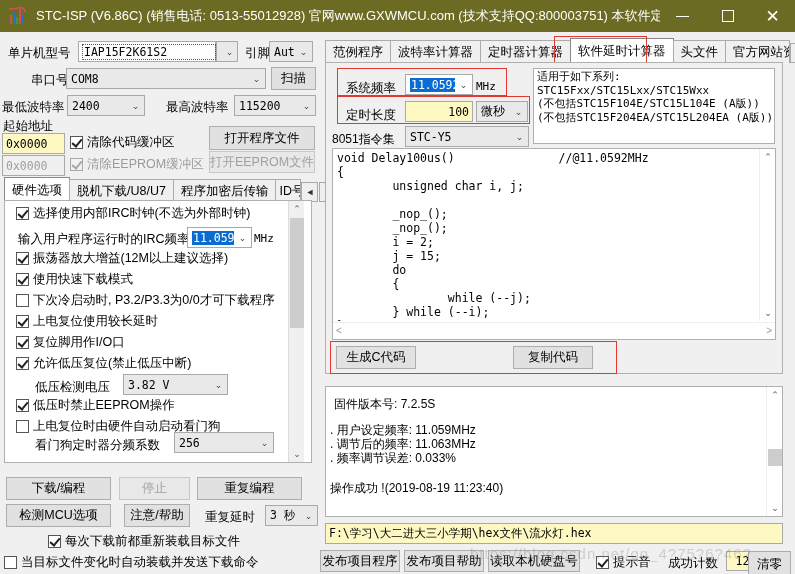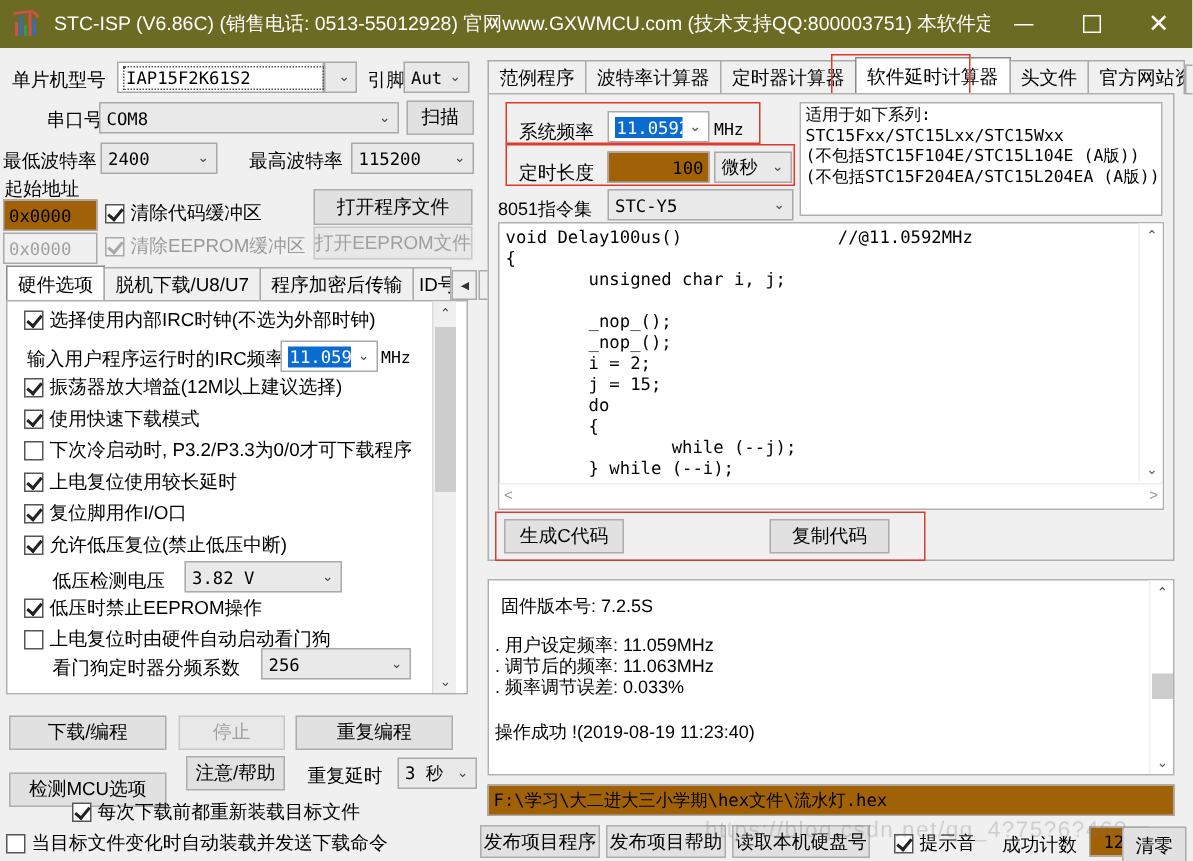--- a/index.html
+++ b/index.html
@@ -79,21 +79,21 @@
                 font-family: "DejaVu Sans Mono","Liberation Mono",monospace; font-size: 11.5px;}
   .combo .arrow {
     flex: 0 0 auto; width: 17px; text-align: center;
     font-size: 9px; color: #444;
   }
   .combo.white { background: #ffffff; }
   .combo.dotted .val { outline: 1px dotted #555; outline-offset: 0px; padding: 0 1px; }
 
   .txtbox {
     position: absolute;
-    background: #a16207;
+    background: #fef9c3;
     border: 1px solid #a9a9a9;
     height: 21px;
     display: flex; align-items: center;
     padding: 0 3px;
     font-family: "DejaVu Sans Mono","Liberation Mono",monospace;
     font-size: 11.5px;
   }
   .txtbox.disabled { background: #f0f0f0; color: #a0a0a0; }
   .txtbox.right { justify-content: flex-end; }
 
@@ -273,21 +273,21 @@
 
   <div class="txtbox disabled" style="left:2px;top:155px;width:63px;">
     <span>0x0000</span>
   </div>
   <div class="chk dim" style="left:70px;top:156px;">
     <span class="box checked"></span>
     <span class="t">清除EEPROM缓冲区</span>
   </div>
   <div class="btn disabled" style="left:209px;top:151px;width:106px;height:22px;">打开EEPROM文件</div>
 
-  <div class="tabstrip" style="left:4px;top:177px;align-items:center;">
+  <div class="tabstrip" style="left:4px;top:177px;">
     <div class="tab active">硬件选项</div>
     <div class="tab">脱机下载/U8/U7</div>
     <div class="tab">程序加密后传输</div>
     <div class="tab" style="width:26px;padding:0 3px;overflow:hidden;">ID号</div>
     <div class="spin">◄</div>
     <div class="spin">►</div>
   </div>
 
   <div class="panel" style="left:4px;top:200px;width:308px;height:263px;"></div>
 
@@ -352,21 +352,21 @@
   <div class="vscroll" style="left:288px;top:201px;height:261px;">
     <div class="up">⌃</div>
     <div class="thumb" style="top:17px;height:110px;"></div>
     <div class="dn">⌄</div>
   </div>
 
   <div class="btn" style="left:6px;top:477px;width:105px;height:23px;">下载/编程</div>
   <div class="btn disabled" style="left:119px;top:477px;width:71px;height:23px;">停止</div>
   <div class="btn" style="left:197px;top:477px;width:105px;height:23px;">重复编程</div>
 
-  <div class="btn" style="left:6px;top:515px;width:105px;height:23px;">检测MCU选项</div>
+  <div class="btn" style="left:6px;top:504px;width:105px;height:23px;">检测MCU选项</div>
   <div class="btn" style="left:124px;top:504px;width:66px;height:23px;">注意/帮助</div>
   <div class="lbl" style="position:absolute;left:205px;top:509px;">重复延时</div>
   <div class="combo" style="left:265px;top:505px;width:53px;">
     <span class="val">3 秒</span>
     <span class="arrow">⌄</span>
   </div>
 
   <div class="chk" style="left:4px;top:533px;margin-left:44px;">
     <span class="box checked"></span>
     <span class="t">每次下载前都重新装载目标文件</span>

